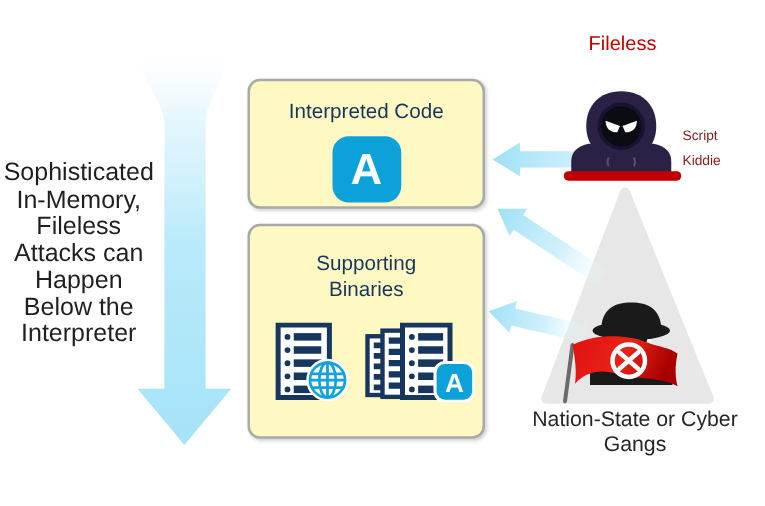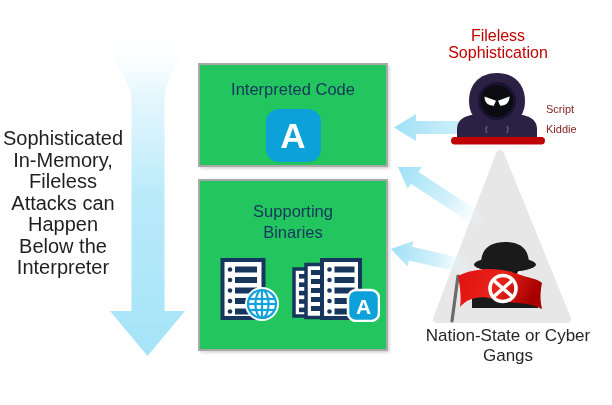--- a/index.html
+++ b/index.html
@@ -5,21 +5,21 @@
   html,body{margin:0;padding:0;background:#fff;}
   #stage{
     position:relative;width:612px;height:405px;background:#ffffff;overflow:hidden;
     font-family:"Liberation Sans",sans-serif;
   }
   .abs{position:absolute;}
   
   .left-note{left:2px;top:128px;width:122px;text-align:center;color:#1f1f1f;
     font-size:20px;line-height:21.5px;}
   
-  .panel{background:#22c55e;border:2px solid #a9a9a9;border-radius:0;
+  .panel{background:#fef9c3;border:2px solid #a9a9a9;border-radius:10px;
     box-shadow:1.5px 1.5px 3px rgba(0,0,0,0.18);box-sizing:border-box;}
   #box-interpreted{left:198px;top:63px;width:190px;height:104px;}
   #box-supporting{left:198px;top:179px;width:190px;height:172px;}
   .panel-title{color:#17365d;font-size:16.5px;line-height:21px;text-align:center;}
   #box-interpreted .panel-title{margin-top:14px;}
   #box-supporting .panel-title{margin-top:20px;}
   .a-app-icon{width:55px;height:53px;margin:9px auto 0 auto;background:#0ca2d9;
     border-radius:13px;display:flex;align-items:center;justify-content:center;
     color:#ffffff;font-size:35px;font-weight:bold;}
   .icon-row{display:flex;align-items:flex-end;margin-top:15px;padding-left:19px;gap:13px;}
@@ -151,21 +151,20 @@
             <rect x="42.5" y="50.5" width="20" height="6"></rect>
         </g>
         <rect x="56" y="32" width="31" height="31" rx="8" fill="#0ca2d9" stroke="#ffffff" stroke-width="2.5"></rect>
         <text x="71.5" y="55.5" text-anchor="middle" fill="#ffffff" font-size="21" font-weight="bold" font-family="Liberation Sans, sans-serif">A</text>
       </svg>
     </div>
   </div>
 
   <div class="abs red-heading">
     <div>Fileless</div>
-    <div>Sophistication</div>
   </div>
 
   <svg class="abs" style="left:449px;top:71px;" width="98" height="75" viewBox="0 0 98 75">
     <path d="M8,70 L8,58 Q8,47 22,44 L74,44 Q88,47 88,58 L88,70 Z" fill="#2b2145"></path>
     <path d="M48,2 C30,2 20,14 20,30 C20,40 24,46 28,49 L68,49 C72,46 76,40 76,30 C76,14 66,2 48,2 Z" fill="#2b2145"></path>
     <circle cx="48" cy="30" r="17.5" fill="#0b0b12" stroke="#191331" stroke-width="3"></circle>
     <path d="M35.5,25.5 L47,29.8 L44.8,34.8 C38.5,34.8 35.5,31 35.5,25.5 Z" fill="#ffffff"></path>
     <path d="M60.5,25.5 L49,29.8 L51.2,34.8 C57.5,34.8 60.5,31 60.5,25.5 Z" fill="#ffffff"></path>
     <path d="M38,55 Q36,58.5 38,62" stroke="#5a4f7a" stroke-width="1.6" fill="none"></path>
     <path d="M58,55 Q60,58.5 58,62" stroke="#5a4f7a" stroke-width="1.6" fill="none"></path>

